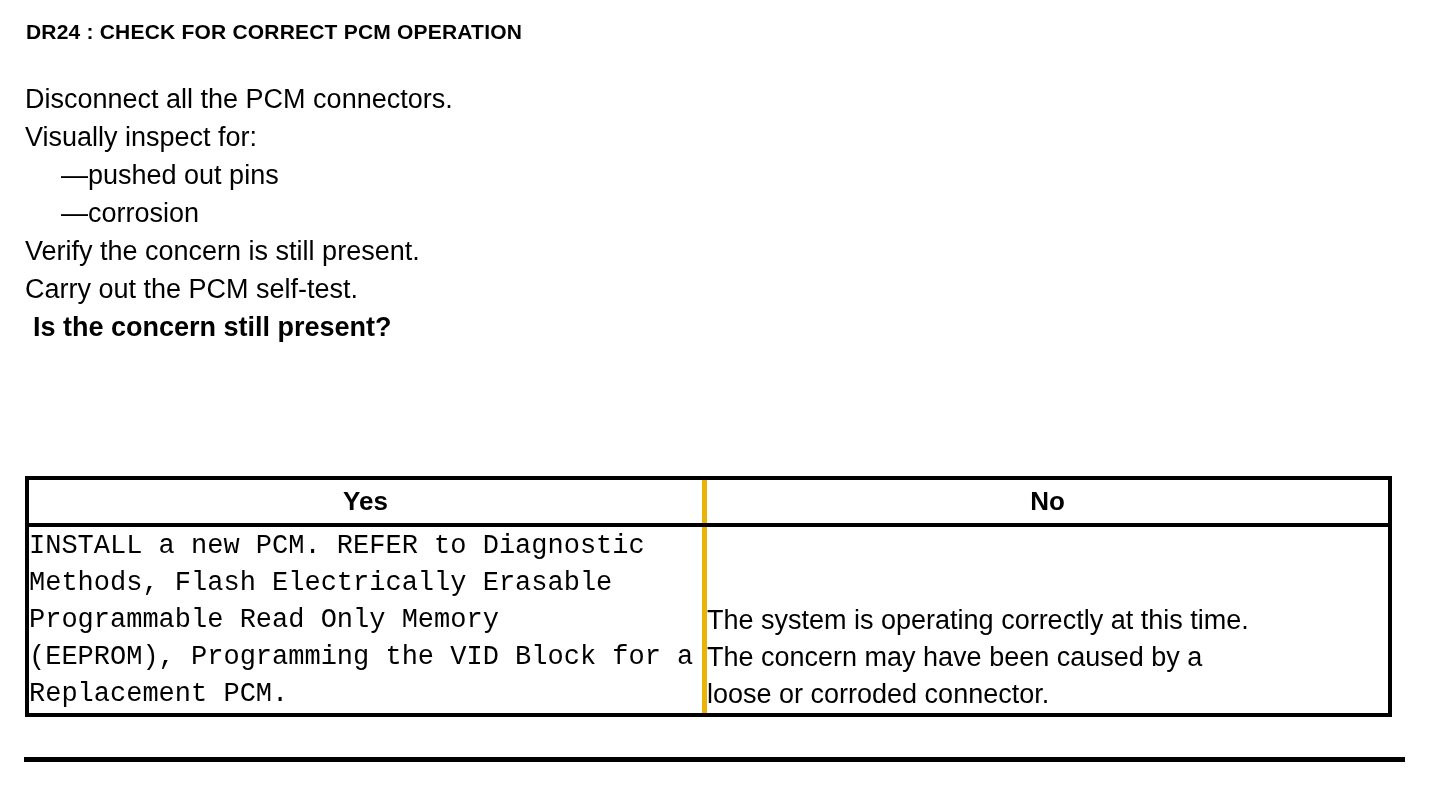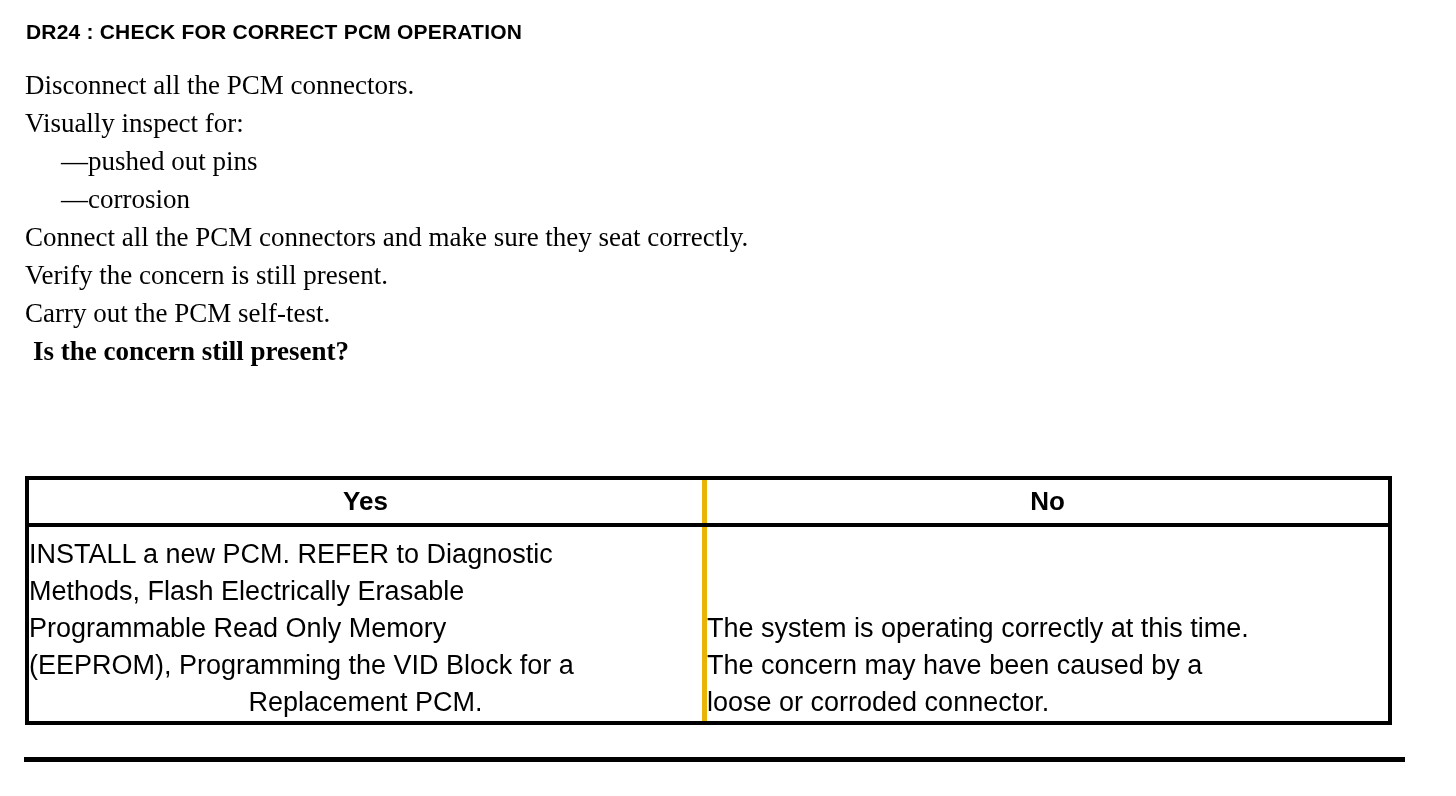--- a/index.html
+++ b/index.html
@@ -26,23 +26,22 @@
     letter-spacing: 0.2px;
     white-space: nowrap;
     line-height: 1;
     text-align: right;
   }
 
   
   .instructions {
     position: absolute;
     left: 25px;
-    top: 66px;
+    top: 80px;
     width: 1390px;
-    font-family: Liberation Serif, serif;
   }
   .instr-line {
     font-size: 27px;
     line-height: 38px;
     white-space: nowrap;
     font-weight: normal;
   }
   .instr-line.bold {
     font-weight: bold;
     margin-left: 8px;
@@ -88,26 +87,27 @@
   .dt-body-row {
     min-height: 184px;
   }
   .dt-body-left {
     padding: 0;
   }
   .dt-body-left .cell-text {
     font-size: 27px;
     line-height: 37px;
     text-align: left;
-    padding-top: 9px;
+    padding-top: 1px;
     white-space: nowrap;
+    font-family: Liberation Mono, monospace;
   }
   .dt-body-left .cell-text .centered {
     display: block;
-    text-align: center;
+    text-align: left;
   }
   .dt-body-right {
     display: flex;
     align-items: flex-end;
   }
   .dt-body-right .cell-text {
     font-size: 27px;
     line-height: 37px;
     text-align: left;
     white-space: nowrap;
@@ -127,21 +127,20 @@
 </head>
 <body>
 
 <div class="step-title">DR24 : CHECK FOR CORRECT PCM OPERATION</div>
 
 <div class="instructions">
   <div class="instr-line">Disconnect all the PCM connectors.</div>
   <div class="instr-line">Visually inspect for:</div>
   <div class="instr-line sub">—pushed out pins</div>
   <div class="instr-line sub">—corrosion</div>
-  <div class="instr-line">Connect all the PCM connectors and make sure they seat correctly.</div>
   <div class="instr-line">Verify the concern is still present.</div>
   <div class="instr-line">Carry out the PCM self-test.</div>
   <div class="instr-line bold">Is the concern still present?</div>
 </div>
 
 <div class="decision-table">
 
   <div class="dt-row dt-header-row">
     <div class="dt-cell-left dt-header-cell">Yes</div>
     <div class="dt-cell-right dt-header-cell">No</div>

